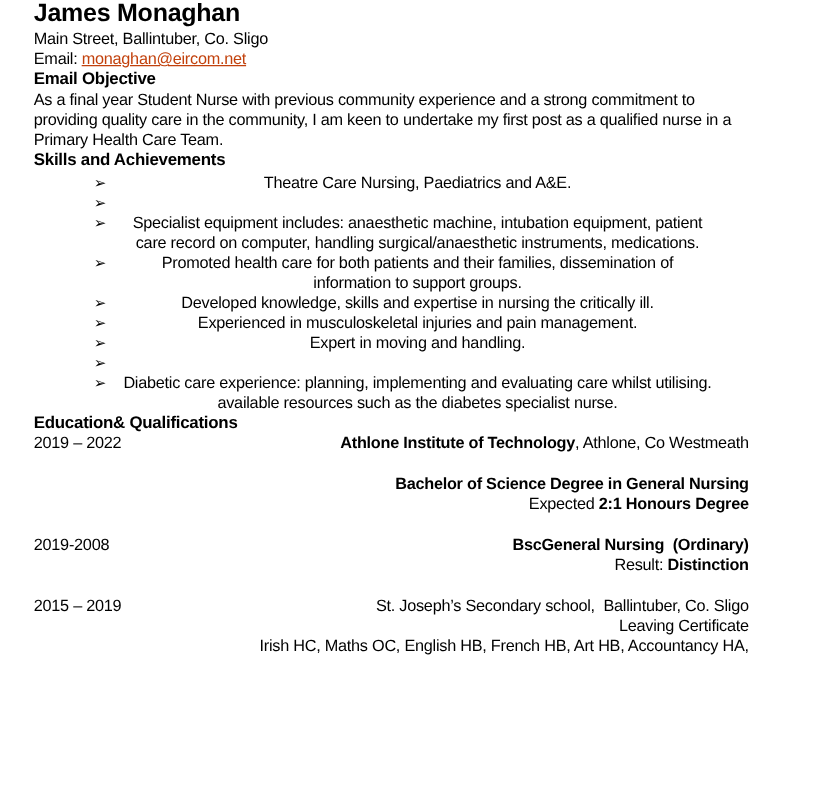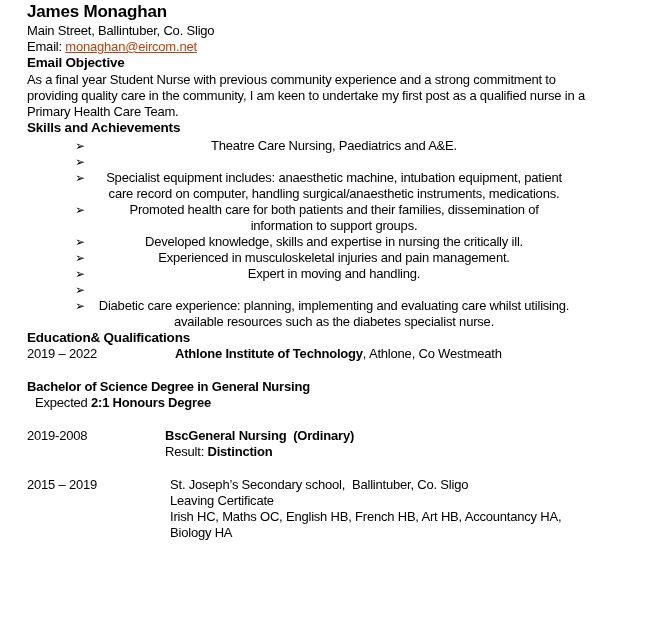--- a/index.html
+++ b/index.html
@@ -14,21 +14,21 @@
     font-family: "Liberation Sans", sans-serif;
     font-size: 13px;
     line-height: 16px;
     letter-spacing: -0.2px;
     color: #000000;
   }
   .page {
     padding: 2px 60px 0 27px;
   }
   .name {
-    font-size: 17px;
+    font-size: 20px;
     line-height: 19px;
     font-weight: bold;
     margin: 0 0 2px 0;
   }
   .line { white-space: pre-wrap; }
   .email-link {
     color: #c2410c;
     text-decoration: underline;
     cursor: pointer;
   }
@@ -69,21 +69,21 @@
   .edu-entry {
     display: flex;
     margin-bottom: 17px;
   }
   .edu-dates {
     flex: none;
     width: 138px;
     white-space: pre-wrap;
   }
   .edu-content { flex: 1; }
-  .edu-line { white-space: pre-wrap; }
+  .edu-line { white-space: pre-wrap; text-align: right; }
   .ind10 { padding-left: 10px; }
   .ind8  { padding-left: 8px; }
   .ind5  { padding-left: 5px; }
   .b { font-weight: bold; }
 </style>
 </head>
 <body>
 
 <div class="page">
 
@@ -155,17 +155,16 @@
       <div class="edu-line"><span>Result: </span><span class="b">Distinction</span></div>
     </div>
   </div>
 
   <div class="edu-entry">
     <div class="edu-dates">2015 – 2019</div>
     <div class="edu-content">
       <div class="edu-line ind5">St. Joseph’s Secondary school,  Ballintuber, Co. Sligo</div>
       <div class="edu-line ind5">Leaving Certificate</div>
       <div class="edu-line ind5">Irish HC, Maths OC, English HB, French HB, Art HB, Accountancy HA,</div>
-      <div class="edu-line ind5">Biology HA</div>
     </div>
   </div>
 
 </div>
 
 </body></html>

